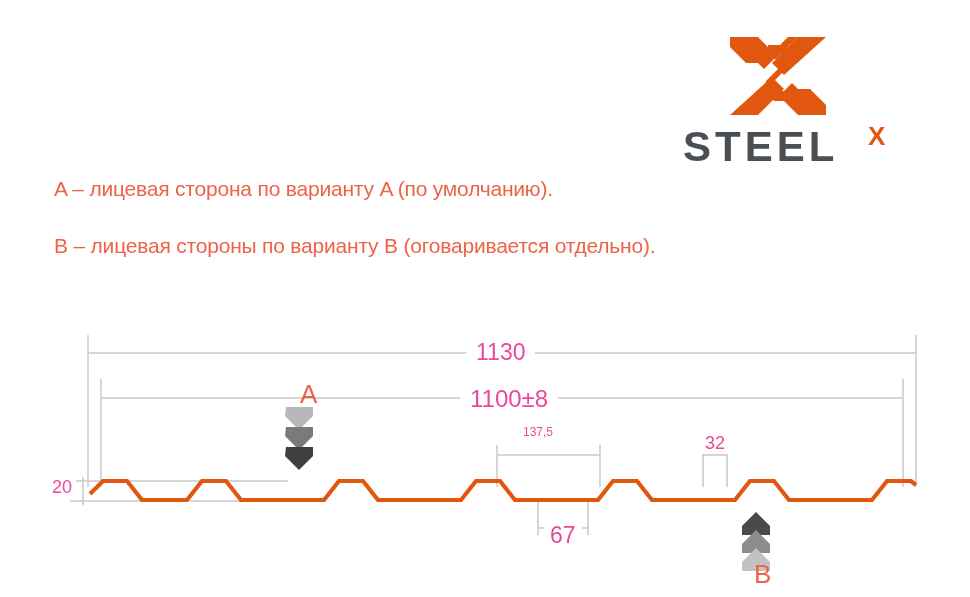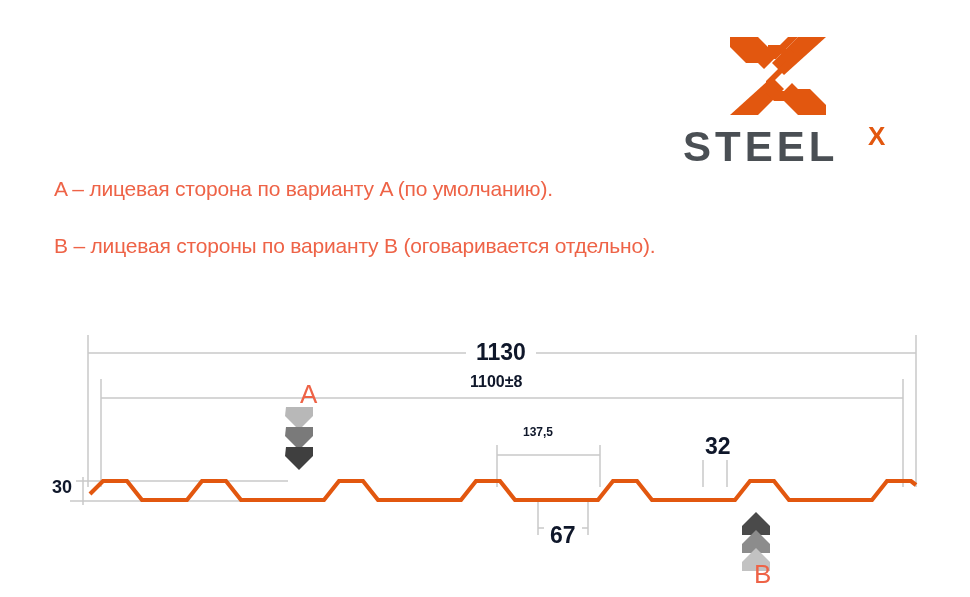--- a/index.html
+++ b/index.html
@@ -80,44 +80,44 @@
     left: 0;
     top: 0;
     width: 970px;
     height: 597px;
   }
 
   
   .dim-label {
     position: absolute;
     font-family: "Liberation Sans", sans-serif;
-    font-weight: bold;
-    color: #0f172a;
+    font-weight: normal;
+    color: #ec4899;
     white-space: nowrap;
     background: #ffffff;
     text-align: center;
   }
   #label-1130 {
     left: 466px; top: 322px;
     font-size: 23px;
     padding: 0 10px;
   }
   #label-1100 {
-    left: 460px; top: 356px;
-    font-size: 16px;
+    left: 460px; top: 368px;
+    font-size: 24px;
     padding: 0 10px;
   }
   #label-1375 {
     left: 517px; top: 408px;
     font-size: 12px;
     padding: 0 6px;
   }
   #label-32 {
     left: 700px; top: 416px;
-    font-size: 23px;
+    font-size: 18px;
     padding: 0 5px;
   }
   #label-67 {
     left: 544px; top: 505px;
     font-size: 23px;
     padding: 0 6px;
   }
   #label-20 {
     left: 48px; top: 460px;
     font-size: 18px;
@@ -256,19 +256,19 @@
   <div class="dim-label" id="label-1130">1130</div>
 
   <div class="dim-label" id="label-1100">1100±8</div>
 
   <div class="dim-label" id="label-1375">137,5</div>
 
   <div class="dim-label" id="label-32">32</div>
 
   <div class="dim-label" id="label-67">67</div>
 
-  <div class="dim-label" id="label-20">30</div>
+  <div class="dim-label" id="label-20">20</div>
 
   <div class="marker-letter" id="marker-a-letter">A</div>
 
   <div class="marker-letter" id="marker-b-letter">B</div>
 
 </div>
 
 </body></html>

